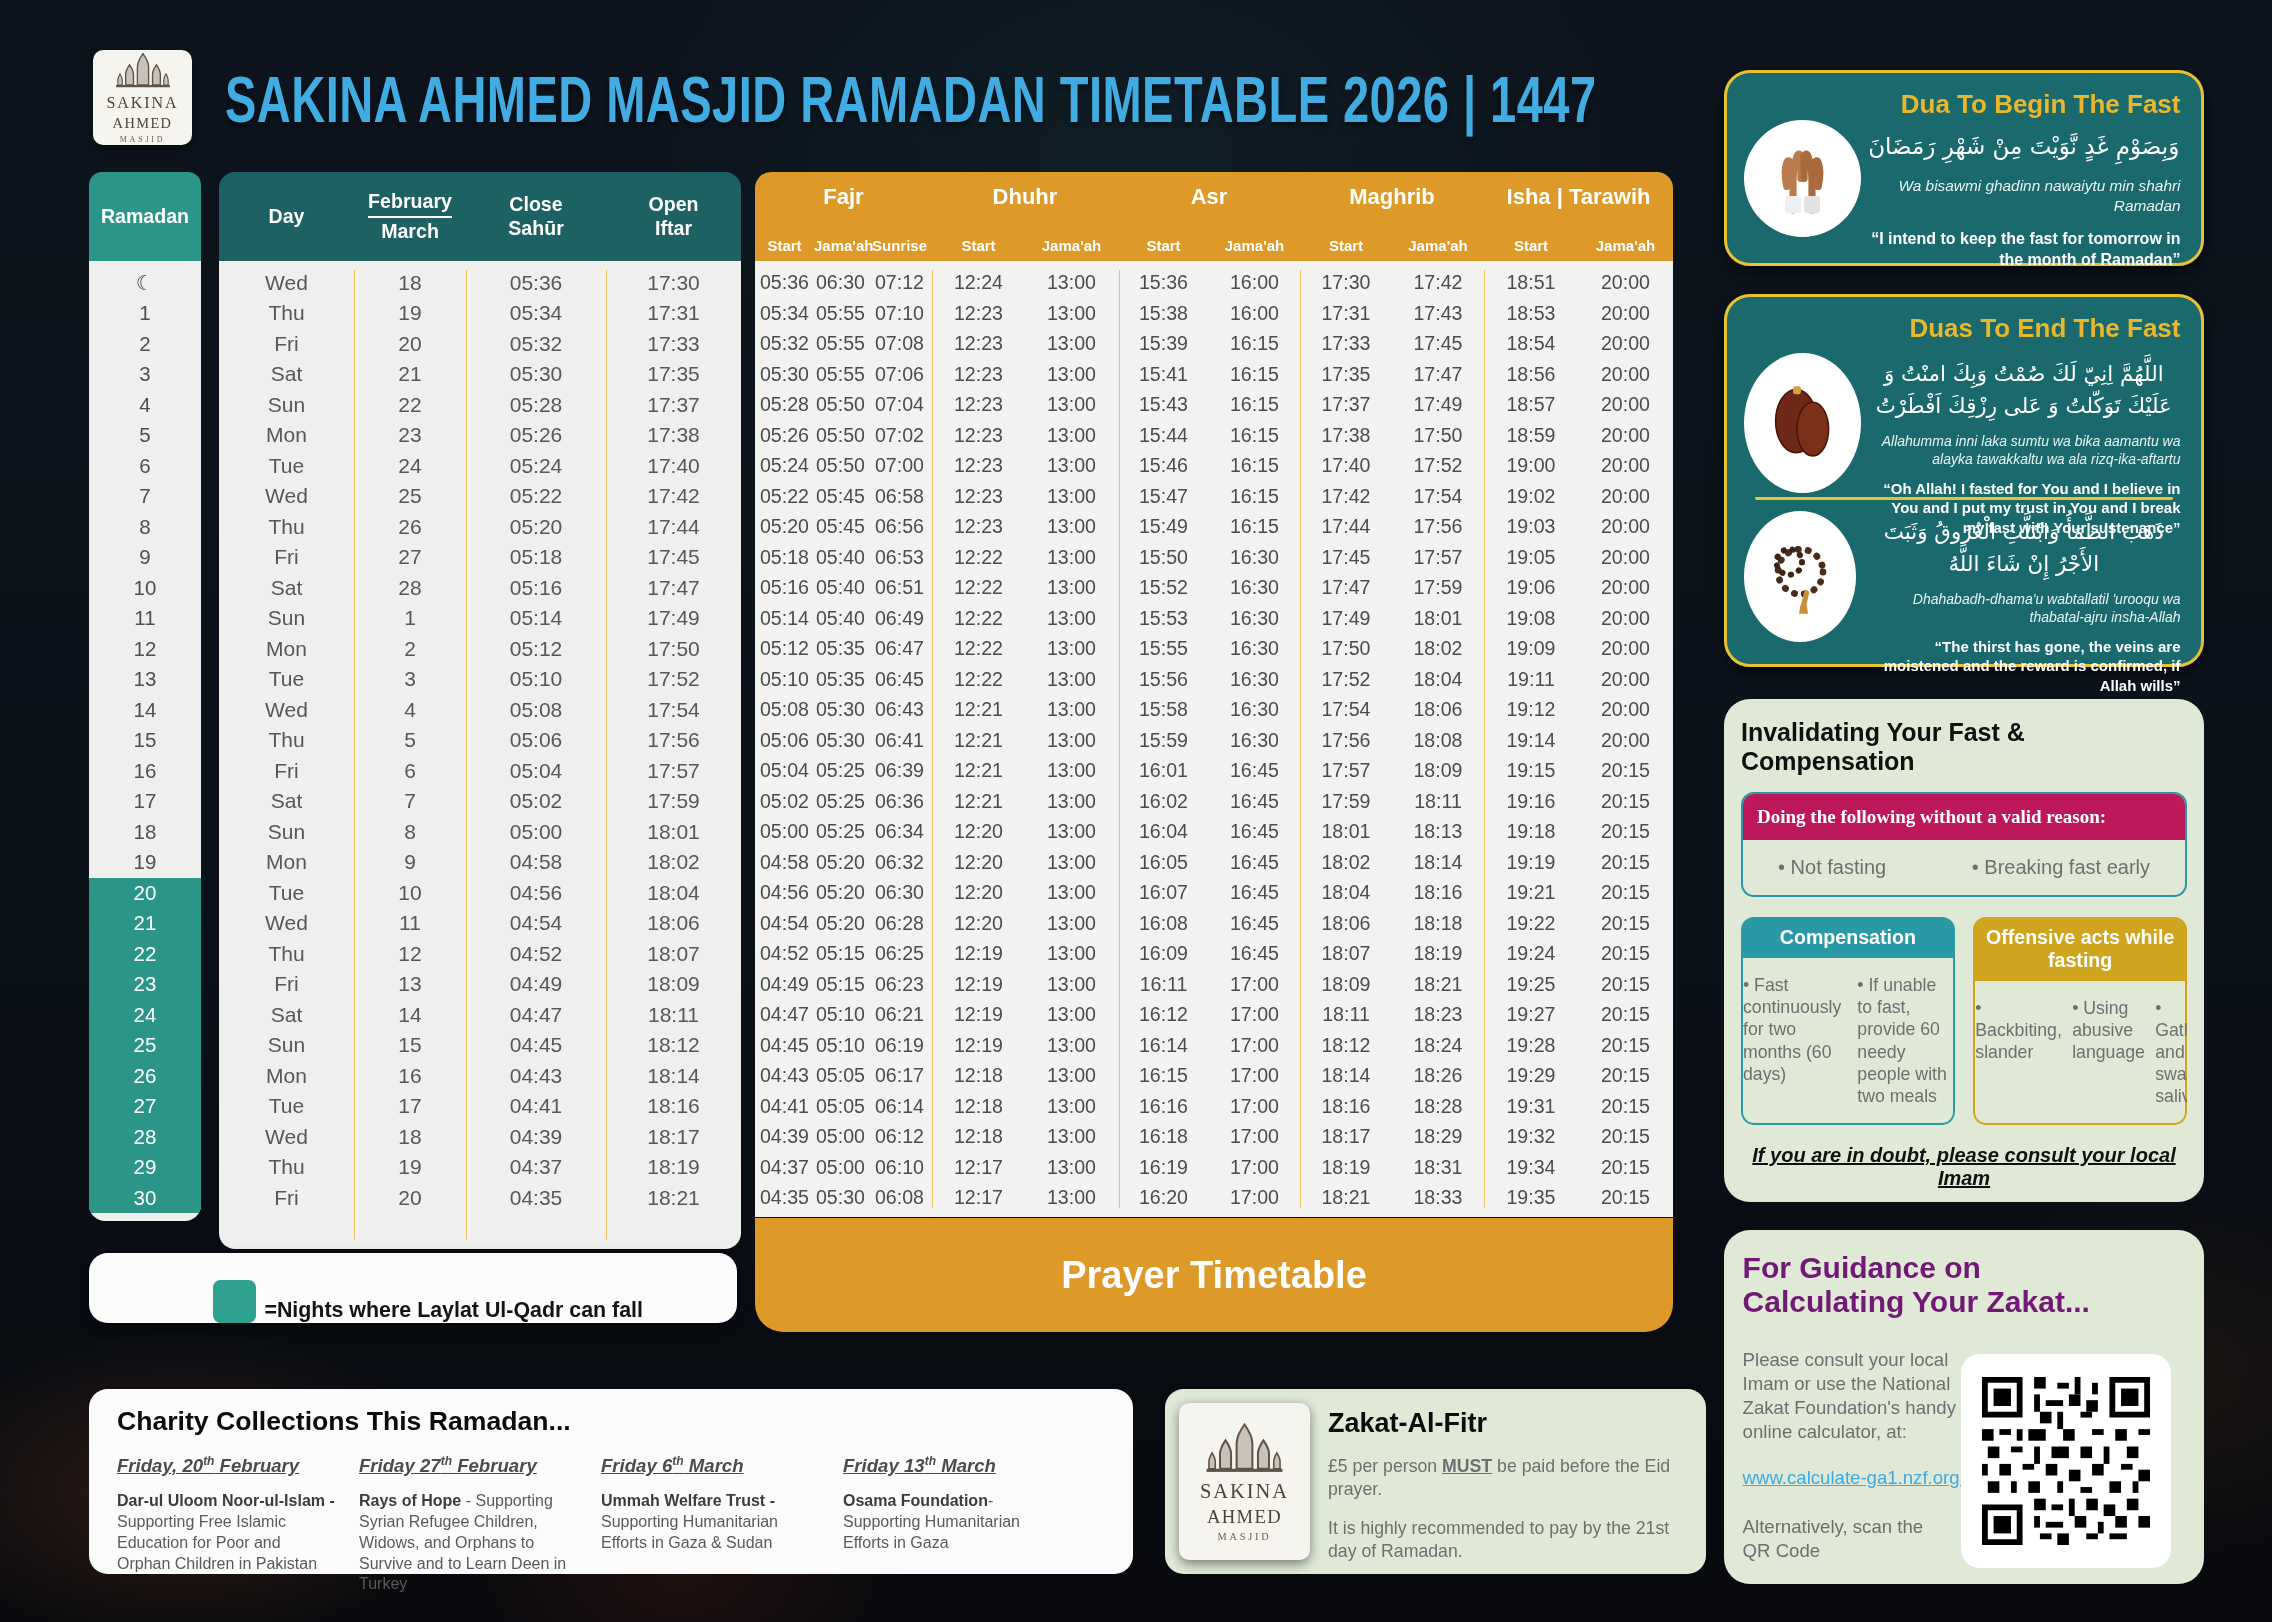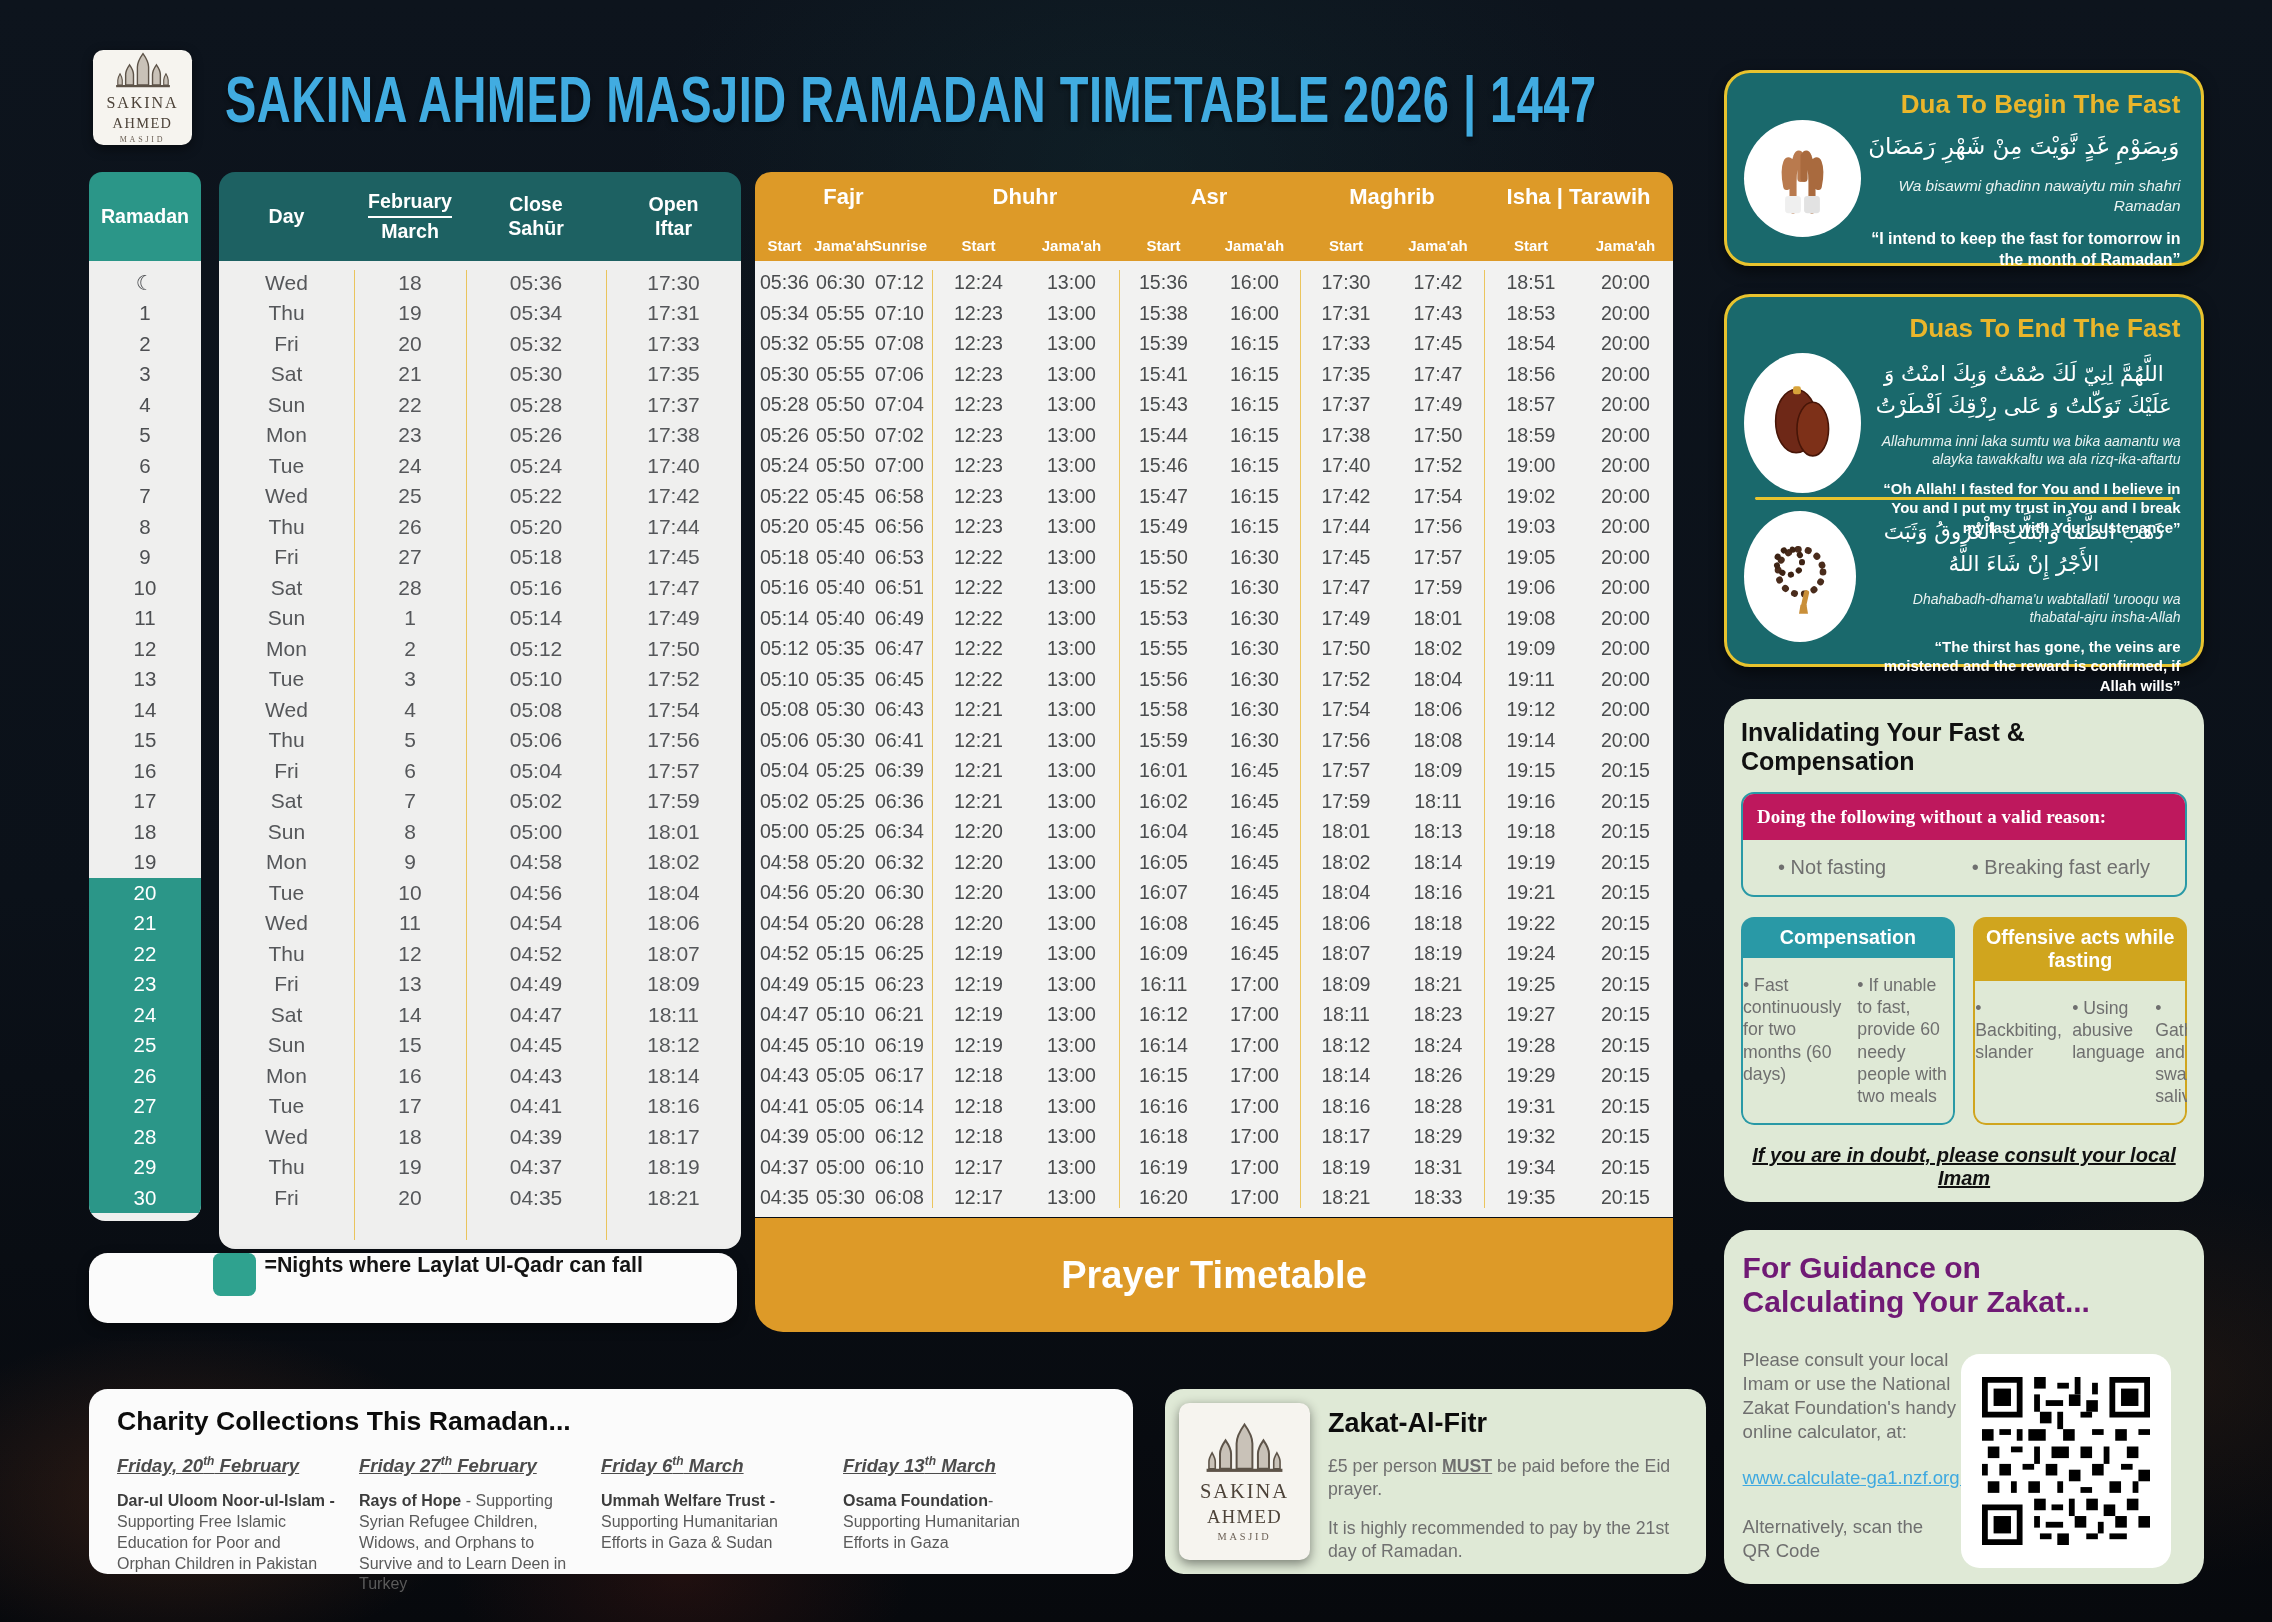--- a/index.html
+++ b/index.html
@@ -62,21 +62,21 @@
   .pg2 { width:186px; } .pg2 .pg-subs { grid-template-columns:93px 93px; }
   .pg3 { width:182px; } .pg3 .pg-subs { grid-template-columns:91px 91px; }
   .pg4 { width:184px; } .pg4 .pg-subs { grid-template-columns:92px 92px; }
   .pg5 { width:189px; } .pg5 .pg-subs { grid-template-columns:94px 95px; }
   .pray-body { position:relative; height:956px; background:#f2f2f1; padding-top:6.5px; overflow:hidden; }
   .pray-row { display:grid; grid-template-columns:59px 53px 65px 93px 93px 91px 91px 92px 92px 94px 95px; height:30.5px; align-items:center; text-align:center; font-size:19.6px; color:#4a4c4e; }
 
   
   #prayer-banner { left:755px; top:1218px; width:918px; height:114px; background:#dd9a28; border-radius:0 0 28px 28px; display:flex; align-items:center; justify-content:center; }
   #prayer-banner span { color:#fff; font-weight:bold; font-size:38px; }
-  #legend { left:89px; top:1253px; width:648px; height:70px; background:#fbfbfb; border-radius:18.6px; display:flex; align-items:flex-start; box-shadow:0 4.7px 11.7px rgba(0,0,0,.4); }
+  #legend { left:89px; top:1253px; width:648px; height:70px; background:#fbfbfb; border-radius:18.6px; display:flex; align-items:flex-end; box-shadow:0 4.7px 11.7px rgba(0,0,0,.4); }
   .legend-swatch { width:43px; height:43px; border-radius:7.5px; background:#2fa28f; margin-left:124px; }
   .legend-text { font-size:21.4px; font-weight:bold; color:#141414; margin-left:8.4px; }
 
   
   .dua-panel { left:1724px; width:480px; background:#1a696c; border:3.3px solid #e8c32e; border-radius:26px; color:#fff; box-shadow:0 5.6px 14px rgba(0,0,0,.5); }
   #dua-begin { top:70px; height:196px; }
   #dua-end { top:294px; height:373px; }
   .dua-title { color:#eab62b; font-weight:bold; font-size:26px; text-align:right; padding:16px 20.5px 0 0; }
   .circle-img { position:absolute; background:#fff; border-radius:50%; display:flex; align-items:center; justify-content:center; }
   .arabic { font-family:"DejaVu Sans", sans-serif; direction:rtl; text-align:center; font-size:23px; line-height:1.5; }

